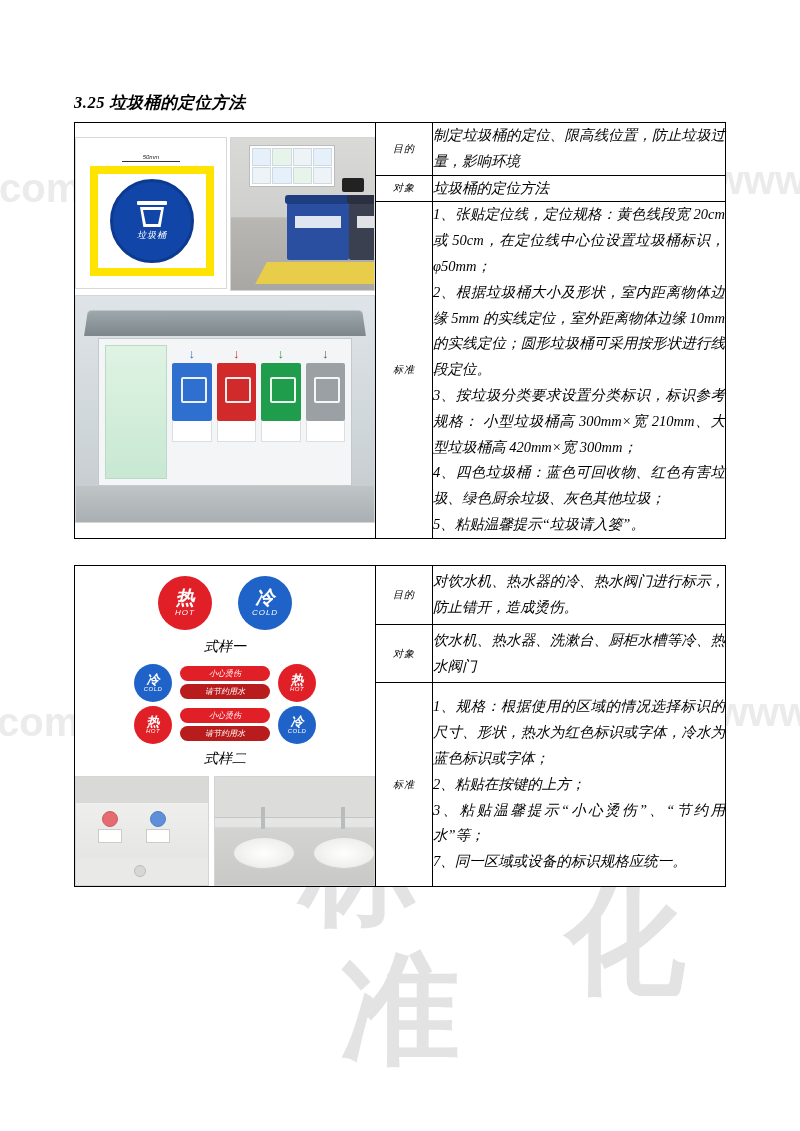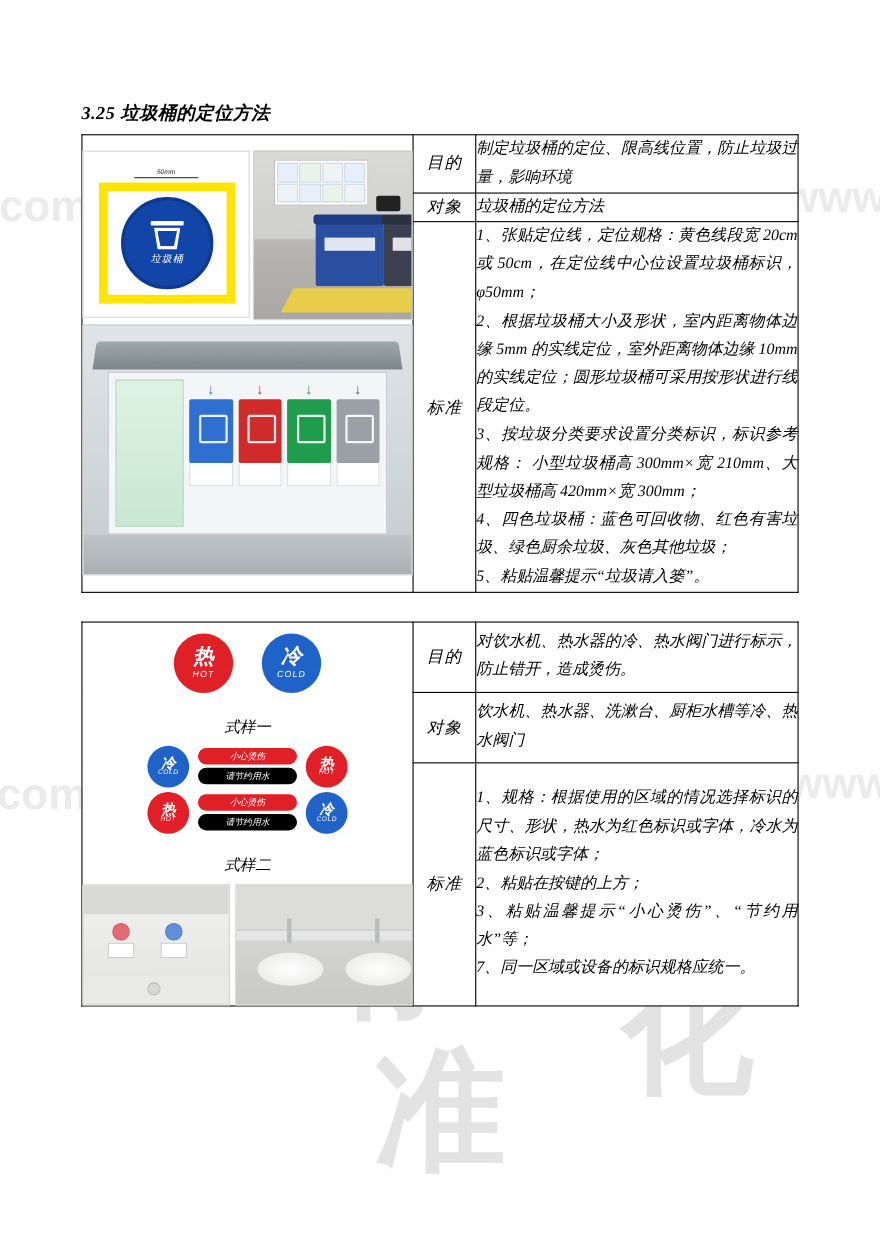--- a/index.html
+++ b/index.html
@@ -60,21 +60,21 @@
     padding: 0;
   }
   td.imgcell {
     width: 300px;
     padding: 4px 5px;
     vertical-align: top;
   }
   td.lbl {
     width: 56px;
     text-align: center;
-    font-size: 15px;
+    font-size: 10px;
     letter-spacing: 1px;
   }
   td.val {
     padding: 9px 10px 9px 11px;
     font-size: 14.5px;
     line-height: 1.78;
     text-align: justify;
   }
   td.val p { margin: 0; }
 
@@ -289,21 +289,21 @@
     color: #fff; font-family: "Liberation Sans", sans-serif;
     line-height: 1;
   }
   .badge .cn { font-size: 19px; font-weight: bold; }
   .badge .en { font-size: 8px; letter-spacing: 1px; margin-top: 2px; }
   .badge.hot { background: #e01f26; }
   .badge.cold { background: #1f63c8; }
   .style-cap {
     text-align: center;
     font-size: 14px;
-    margin: 20px 0 8px 0;
+    margin: 6px 0 8px 0;
   }
   .pill-row {
     display: flex; align-items: center; justify-content: center; gap: 8px;
     margin: 4px 0;
   }
   .pill-badge {
     width: 38px; height: 38px; border-radius: 50%;
     display: flex; flex-direction: column; align-items: center; justify-content: center;
     color: #fff; font-family: "Liberation Sans", sans-serif; line-height: 1;
   }
@@ -312,21 +312,21 @@
   .pill-badge.hot { background: #e01f26; }
   .pill-badge.cold { background: #1f63c8; }
   .tip {
     width: 90px; text-align: center;
     font-size: 8px; color: #fff;
     border-radius: 9px;
     padding: 2px 0;
     font-family: "Liberation Sans", sans-serif;
   }
   .tip.red { background: #e01f26; }
-  .tip.blue { background: #000000; }
+  .tip.blue { background: #b91c1c; }
   .tipstack { display: flex; flex-direction: column; gap: 3px; }
 
   .photos2 { display: flex; gap: 5px; margin-top: 8px; }
   .dispenser {
     flex: 0 0 132px; height: 108px;
     border: 1px solid #d5d5d5;
     background: linear-gradient(#f2f2f0, #e2e2e0);
     position: relative; overflow: hidden;
   }
   .dispenser .top { position: absolute; left:0; right:0; top:0; height: 26px; background:#d9dad8; }

